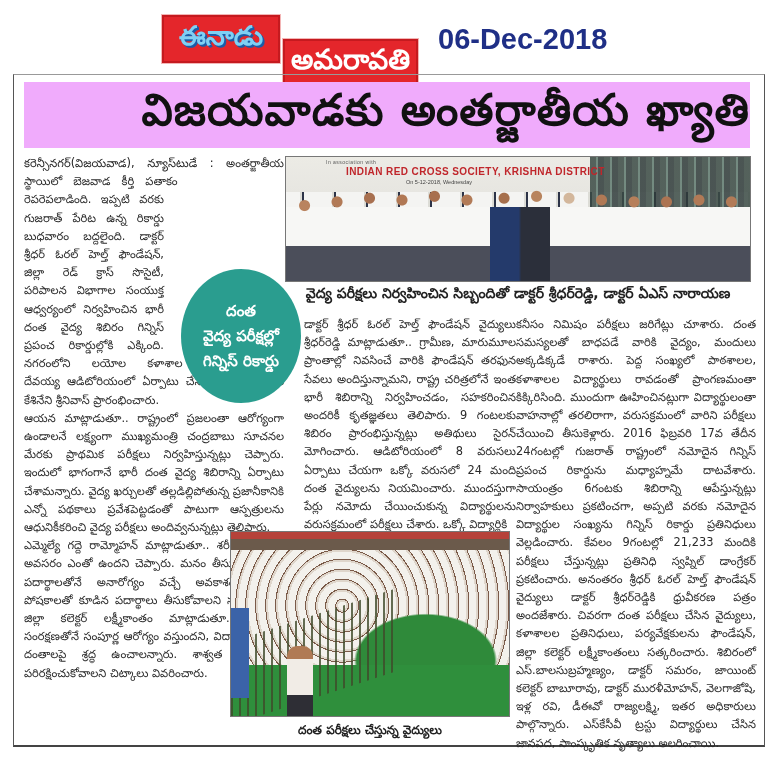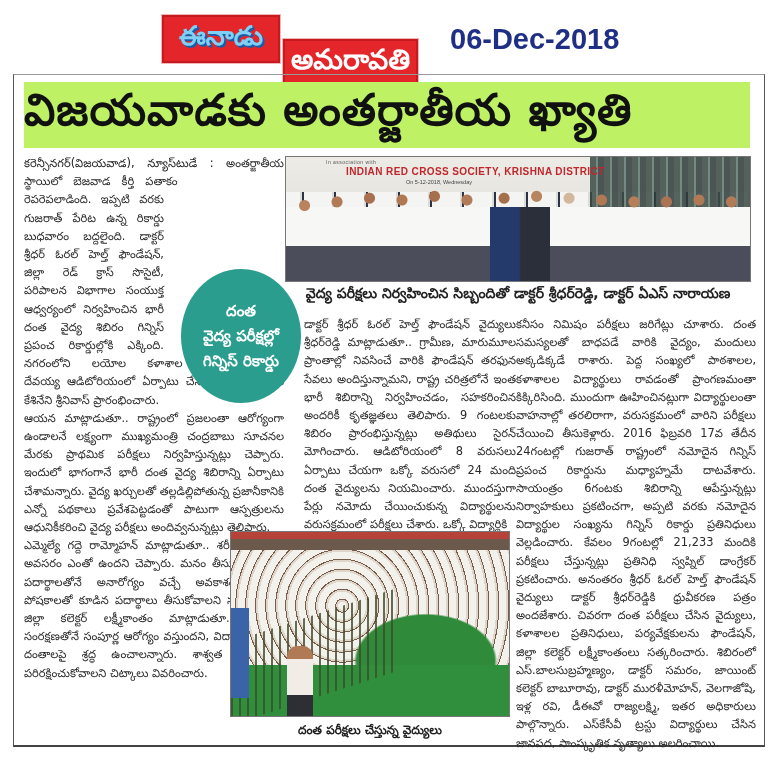--- a/index.html
+++ b/index.html
@@ -4,25 +4,25 @@
   <style>
     * { box-sizing: border-box; margin: 0; padding: 0; }
     html, body { width: 775px; height: 761px; background: #ffffff; overflow: hidden; }
     body { font-family: "DejaVu Sans", sans-serif; color: #222; position: relative; }
 
     
     .masthead { position: absolute; left: 162px; top: 14px; height: 50px; display: flex; align-items: center; }
     .logo-box { height: 48px; display: flex; align-items: center; justify-content: center; background: #e4262b; border: 2px solid #c51a1f; outline: 1px solid #f3b5b5; }
     .logo-eenadu { width: 118px; color: #7fd0f4; font-size: 27px; font-weight: bold; text-shadow: 1px 1px 0 #1b5da8, 2px 2px 0 #1b5da8; }
     .logo-edition { width: 135px; margin-left: 3px; color: #ffffff; font-size: 28px; font-weight: bold; margin-top: 48px; }
-    .date-label { margin-left: 32px; font-family: "Liberation Sans", sans-serif; font-weight: bold; font-size: 29px; color: #1f2f86; }
+    .date-label { margin-left: 20px; font-family: "Liberation Sans", sans-serif; font-weight: bold; font-size: 29px; color: #1f2f86; }
 
     
     .article { position: absolute; left: 13px; top: 74px; width: 752px; height: 673px; border: 1px solid #555; border-top-color: #999; border-bottom: 2px solid #444; }
-    .headline-band { position: absolute; left: 10px; top: 7px; width: 726px; height: 66px; background: #bef264; display: flex; align-items: center; justify-content: flex-start; }
+    .headline-band { position: absolute; left: 10px; top: 7px; width: 726px; height: 66px; background: #f0abfc; display: flex; align-items: center; justify-content: flex-end; }
     .headline { font-size: 44px; font-weight: bold; color: #111; letter-spacing: 1px; }
 
     .col { position: absolute; font-size: 11.4px; line-height: 18.2px; color: #2a2a2a; text-align: justify; }
     .col p { margin: 0; }
     .col-left { left: 10px; top: 79px; width: 260px; height: 590px; }
     .col-right { left: 502px; top: 240px; width: 240px; height: 430px; }
     .col-right p, .col-mid p { text-align: justify; }
     .dateline { font-weight: normal; color: #222; }
 
     

